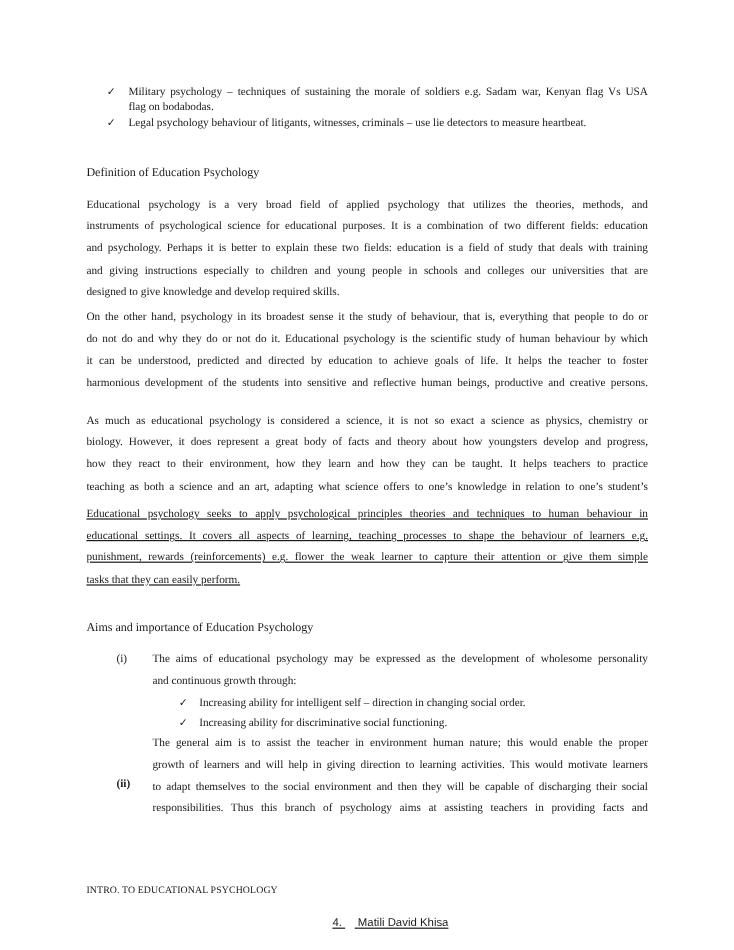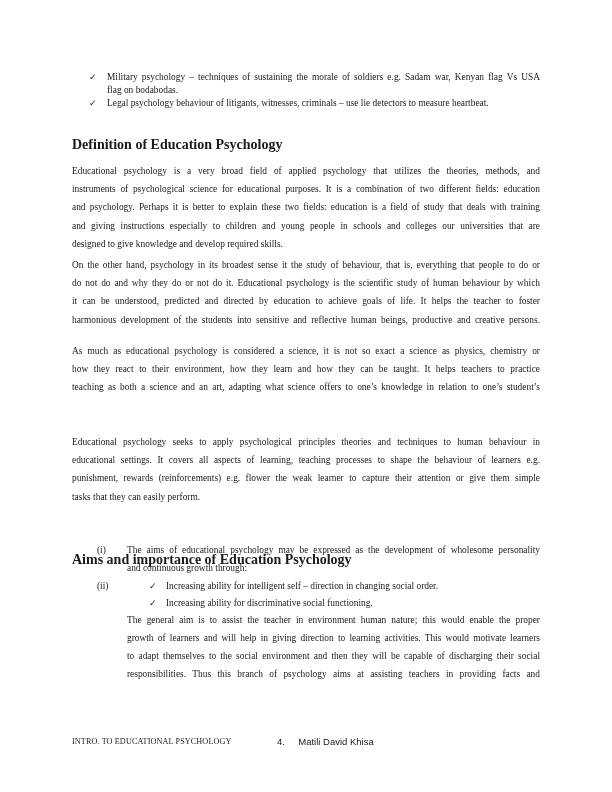--- a/index.html
+++ b/index.html
@@ -2,26 +2,26 @@
 <html><head>
 <meta charset="utf-8">
 <style>
   html, body { margin:0; padding:0; background:#ffffff; }
   body { width:612px; height:792px; position:relative; overflow:hidden;
          font-family: "Liberation Serif", serif; color:#1a1a1a; }
   .page { position:absolute; left:0; top:0; width:612px; height:792px; }
   .line { position:absolute; font-size:9.4px; line-height:12px; white-space:nowrap; }
   .just { text-align:justify; text-align-last:justify; }
   .check { position:absolute; font-size:9px; line-height:12px; font-family:"DejaVu Sans", sans-serif; }
-  .heading { position:absolute; font-weight:bold; font-size:14px; line-height:12px; white-space:nowrap; }
+  .heading { position:absolute; font-weight:normal; font-size:10px; line-height:12px; white-space:nowrap; }
   .para { position:absolute; left:72px; width:468px; font-size:9.4px; }
   .para .l { display:block; height:18.2px; line-height:18.2px; white-space:nowrap; text-align:justify; text-align-last:justify; }
   .para .l.last { text-align-last:left; }
   .footer-left { position:absolute; left:72px; top:737px; font-size:8.2px; line-height:10px; letter-spacing:0.1px; }
-  .footer-right { position:absolute; left:277px; top:736px; font-size:9.5px; line-height:11px; font-family:"Liberation Sans", sans-serif; }
+  .footer-right { position:absolute; left:277px; top:764px; font-size:9.5px; line-height:11px; font-family:"Liberation Sans", sans-serif;text-decoration:underline; }
 </style>
 </head>
 <body>
 
 <div class="page">
 
   <div>
     <span class="check" style="left:89px; top:71px;">✓</span>
     <span class="line just" style="left:107px; top:71px; width:433px;">Military psychology – techniques of sustaining the morale of soldiers e.g. Sadam war, Kenyan flag Vs USA</span>
     <span class="line" style="left:107px; top:84px;text-align:right;">flag on bodabodas.</span>
@@ -42,47 +42,48 @@
 
   <div class="para" style="top:256px;">
     <span class="l">On the other hand, psychology in its broadest sense it the study of behaviour, that is, everything that people to do or</span>
     <span class="l">do not do and why they do or not do it.  Educational psychology is the scientific study of human behaviour by which</span>
     <span class="l">it can be understood, predicted and directed by education to achieve goals of life.  It helps the teacher to foster</span>
     <span class="l">harmonious development of the students into sensitive and reflective human beings, productive and creative persons.</span>
   </div>
 
   <div class="para" style="top:342px;">
     <span class="l">As much as educational psychology is considered a science, it is not so exact a science as physics, chemistry or</span>
+    <span class="l">biology.  However, it does represent a great body of facts and theory about how youngsters develop and progress,</span>
     <span class="l">how they react to their environment, how they learn and how they can be taught.  It helps teachers to practice</span>
     <span class="l">teaching as both a science and an art, adapting what science offers to one’s knowledge in relation to one’s student’s</span>
   </div>
 
-  <div class="para" style="top:433px;">
+  <div class="para" style="top:420px;text-decoration:underline;">
     <span class="l">Educational psychology seeks to apply psychological principles theories and techniques to human behaviour in</span>
     <span class="l">educational settings. It covers all aspects of learning, teaching processes to shape the behaviour of learners e.g.</span>
     <span class="l">punishment, rewards (reinforcements) e.g. flower the weak learner to capture their attention or give them simple</span>
     <span class="l last">tasks that they can easily perform.</span>
   </div>
 
-  <span class="heading" style="left:72px; top:518px;margin-top:36px;">Aims and importance of Education Psychology</span>
+  <span class="heading" style="left:72px; top:518px;">Aims and importance of Education Psychology</span>
 
   <div>
     <span class="line" style="left:97px; top:544px;">(i)</span>
     <span class="line just" style="left:127px; top:544px; width:413px;">The aims of educational psychology may be expressed as the development of wholesome personality</span>
     <span class="line" style="left:127px; top:562px;">and continuous growth through:</span>
 
     <span class="check" style="left:149px; top:580px;">✓</span>
     <span class="line" style="left:166px; top:580px;">Increasing ability for intelligent self – direction in changing social order.</span>
 
     <span class="check" style="left:149px; top:597px;">✓</span>
     <span class="line" style="left:166px; top:597px;">Increasing ability for discriminative social functioning.</span>
   </div>
 
   <div>
-    <span class="line" style="left:97px; top:580px;">(ii)</span>
+    <span class="line" style="left:97px; top:648px;font-weight:bold;">(ii)</span>
     <span class="line just" style="left:127px; top:614px; width:413px;">The general aim is to assist the teacher in environment human nature; this would enable the proper</span>
     <span class="line just" style="left:127px; top:632px; width:413px;">growth of learners and will help in giving direction to learning activities.  This would motivate learners</span>
     <span class="line just" style="left:127px; top:650px; width:413px;">to adapt themselves to the social environment and then they will be capable of discharging their social</span>
     <span class="line just" style="left:127px; top:668px; width:413px;">responsibilities.   Thus this branch of psychology aims at assisting teachers in providing facts and</span>
   </div>
 
   <span class="footer-left">INTRO. TO EDUCATIONAL PSYCHOLOGY</span>
   <span class="footer-right">
     <span>4.</span>
     <span style="display:inline-block; width:8px;"></span>

